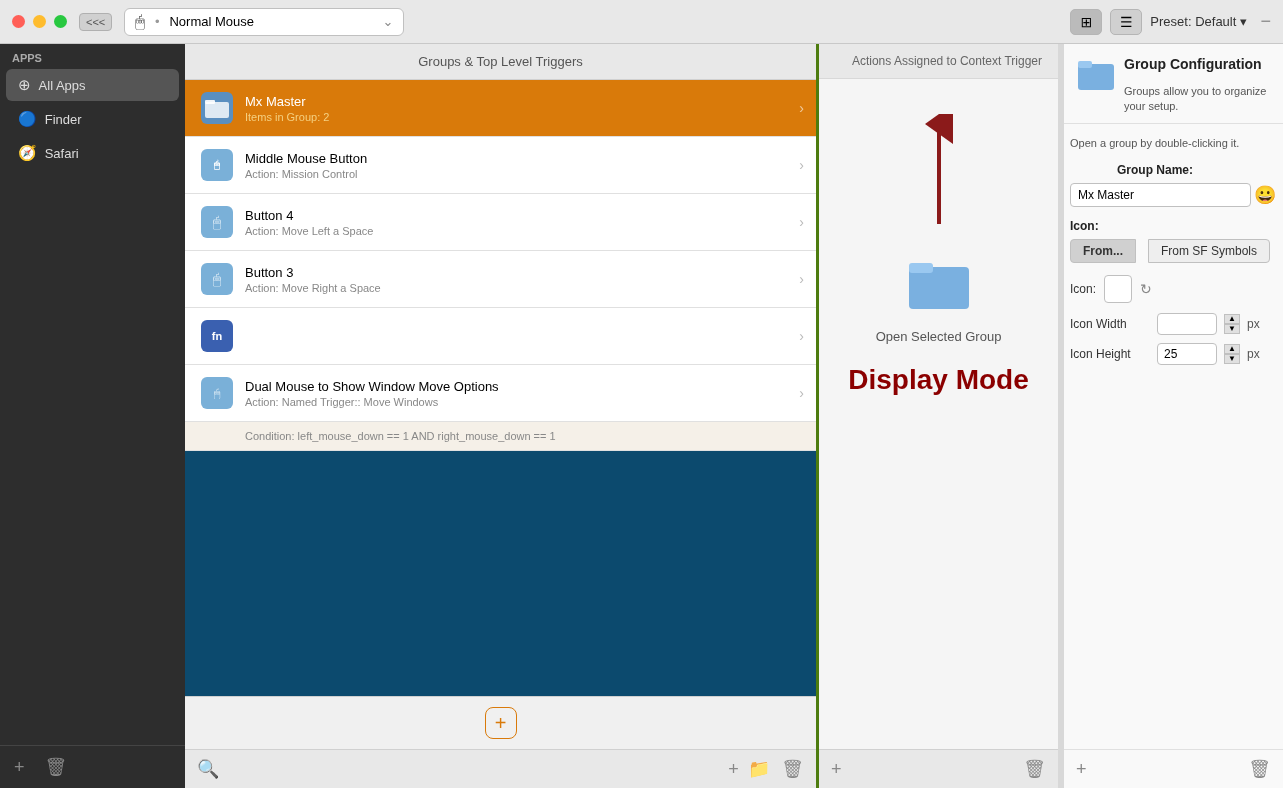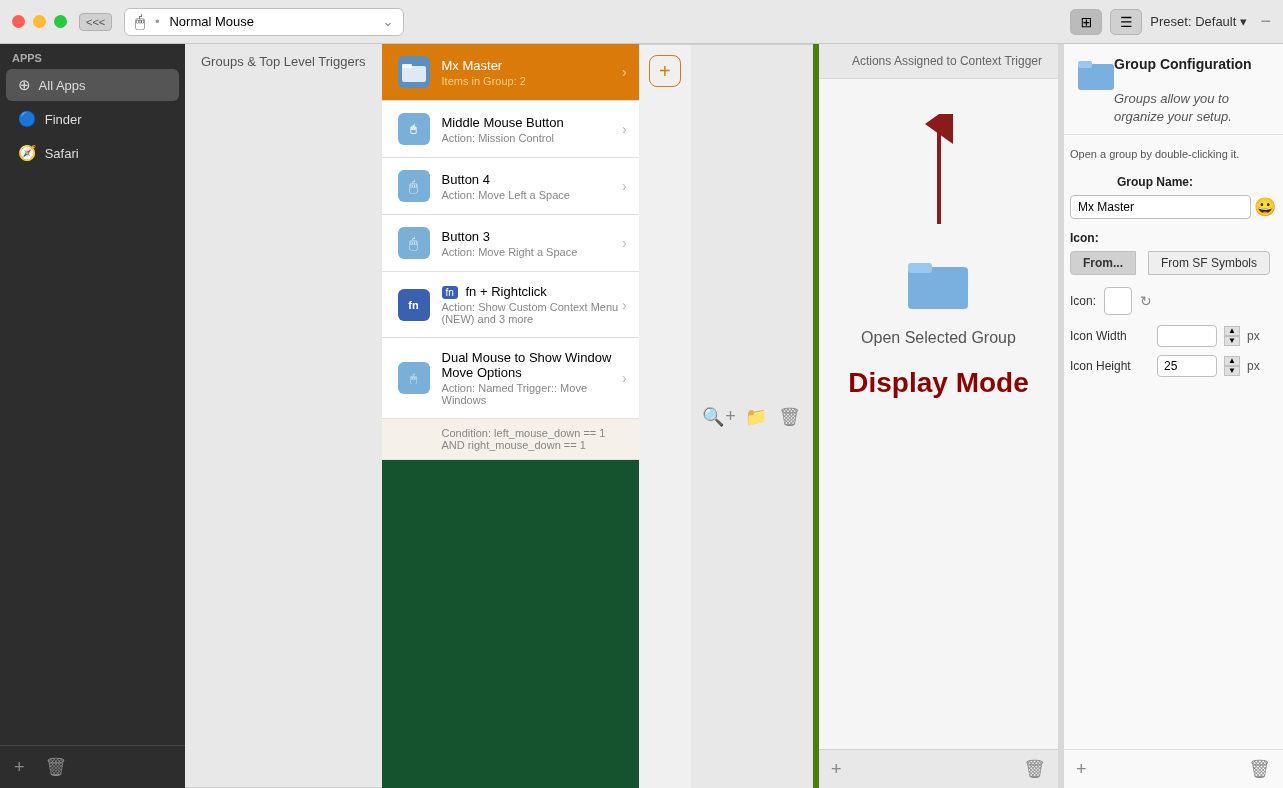--- a/index.html
+++ b/index.html
@@ -120,22 +120,23 @@
       color: #888;
       font-size: 18px;
       cursor: pointer;
       padding: 2px 6px;
     }
 
     
     .center-panel {
       flex: 1;
       display: flex;
-      background: #14532d;
-      border-right: 6px solid #4d7c0f;
+      flex-direction: column;
+      background: #0c4a6e;
+      border-right: 3px solid #4d7c0f;
     }
     .center-header {
       background: #e8e8e8;
       border-bottom: 1px solid #d0d0d0;
       padding: 10px 16px;
       font-size: 13px;
       color: #555;
       text-align: center;
       font-weight: 500;
     }
@@ -262,21 +263,21 @@
       flex-direction: column;
       align-items: center;
       margin-top: 20px;
     }
     .folder-display-icon {
       font-size: 52px;
       color: #6a9fd8;
       margin-bottom: 8px;
     }
     .open-selected-label {
-      font-size: 16px;
+      font-size: 13px;
       color: #555;
       text-align: left;
     }
     .arrow-svg {
       margin-top: 10px;
     }
     .display-mode-text {
       color: #8b0000;
       font-size: 28px;
       font-weight: 700;
@@ -290,29 +291,30 @@
       background: #f9f9f9;
       display: flex;
       flex-direction: column;
       flex-shrink: 0;
       border-left: 1px solid #d8d8d8;
     }
     .config-header {
       padding: 12px 14px 8px;
       border-bottom: 1px solid #e0e0e0;
       display: flex;
+      gap: 10px;
     }
     .config-folder-icon {
       font-size: 32px;
       color: #6a9fd8;
       flex-shrink: 0;
       margin-top: 2px;
     }
     .config-title { font-size: 14px; font-weight: 700; color: #222; }
-    .config-desc { font-size: 13px; color: #555; margin-top: 18px; line-height: 1.4; font-style: italic; }
+    .config-desc { font-size: 11px; color: #555; margin-top: 12px; line-height: 1.4; }
     .config-body {
       padding: 12px 6px;
       flex: 1;
       overflow-y: auto;
     }
     .config-help {
       font-size: 11px;
       color: #555;
       margin-bottom: 12px;
       line-height: 1.4;
@@ -533,27 +535,20 @@
         <div class="trigger-icon" style="background:#7ab0d8;">🖱</div>
         <div>
           <div class="trigger-name">Button 3</div>
           <div class="trigger-action">Action: Move Right a Space</div>
         </div>
         <span class="trigger-chevron">›</span>
       </div>
 
       <div class="trigger-item">
         <div class="trigger-icon" style="background:#3a60b0; font-size:11px; font-weight:bold;">fn</div>
-        <div>
-          <div class="trigger-name">
-            <span class="fn-badge">fn</span>
-            <span>fn + Rightclick</span>
-          </div>
-          <div class="trigger-action">Action: Show Custom Context Menu (NEW) and 3 more</div>
-        </div>
         <span class="trigger-chevron">›</span>
       </div>
 
       <div class="trigger-item">
         <div class="trigger-icon" style="background:#7ab0d8; font-size:11px;">🖱</div>
         <div>
           <div class="trigger-name">Dual Mouse to Show Window Move Options</div>
           <div class="trigger-action">Action: Named Trigger:: Move Windows</div>
         </div>
         <span class="trigger-chevron">›</span>

